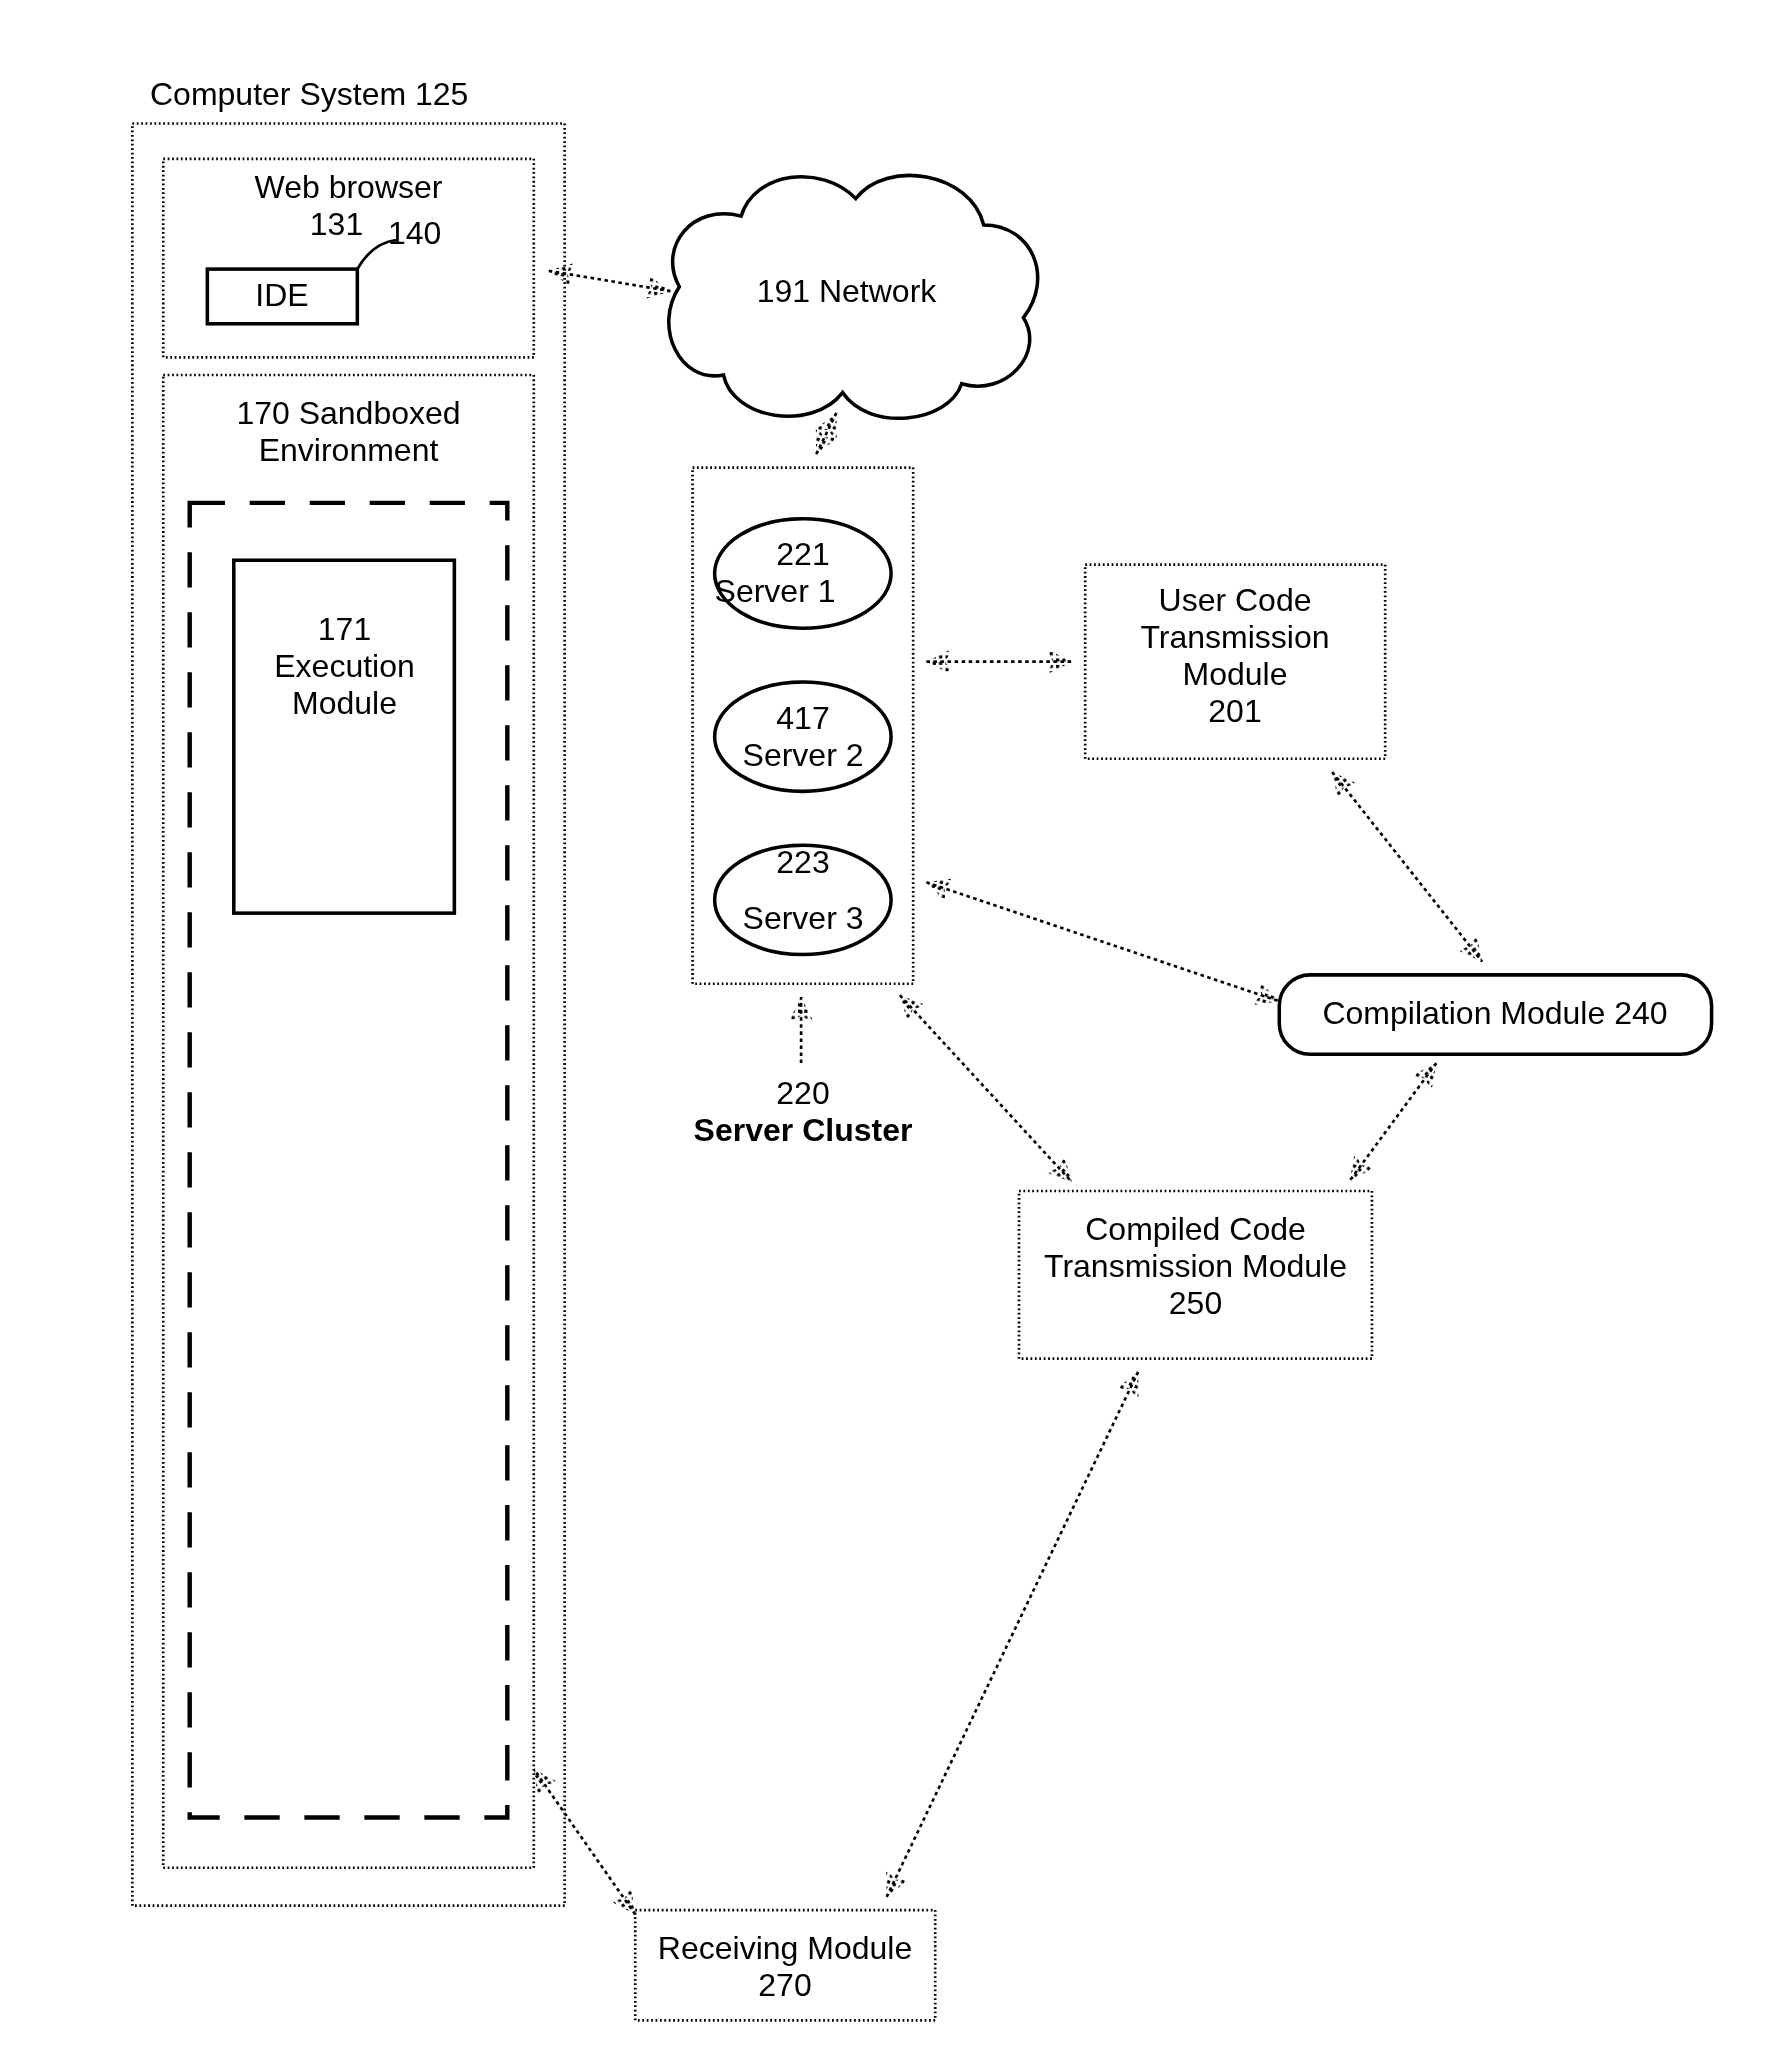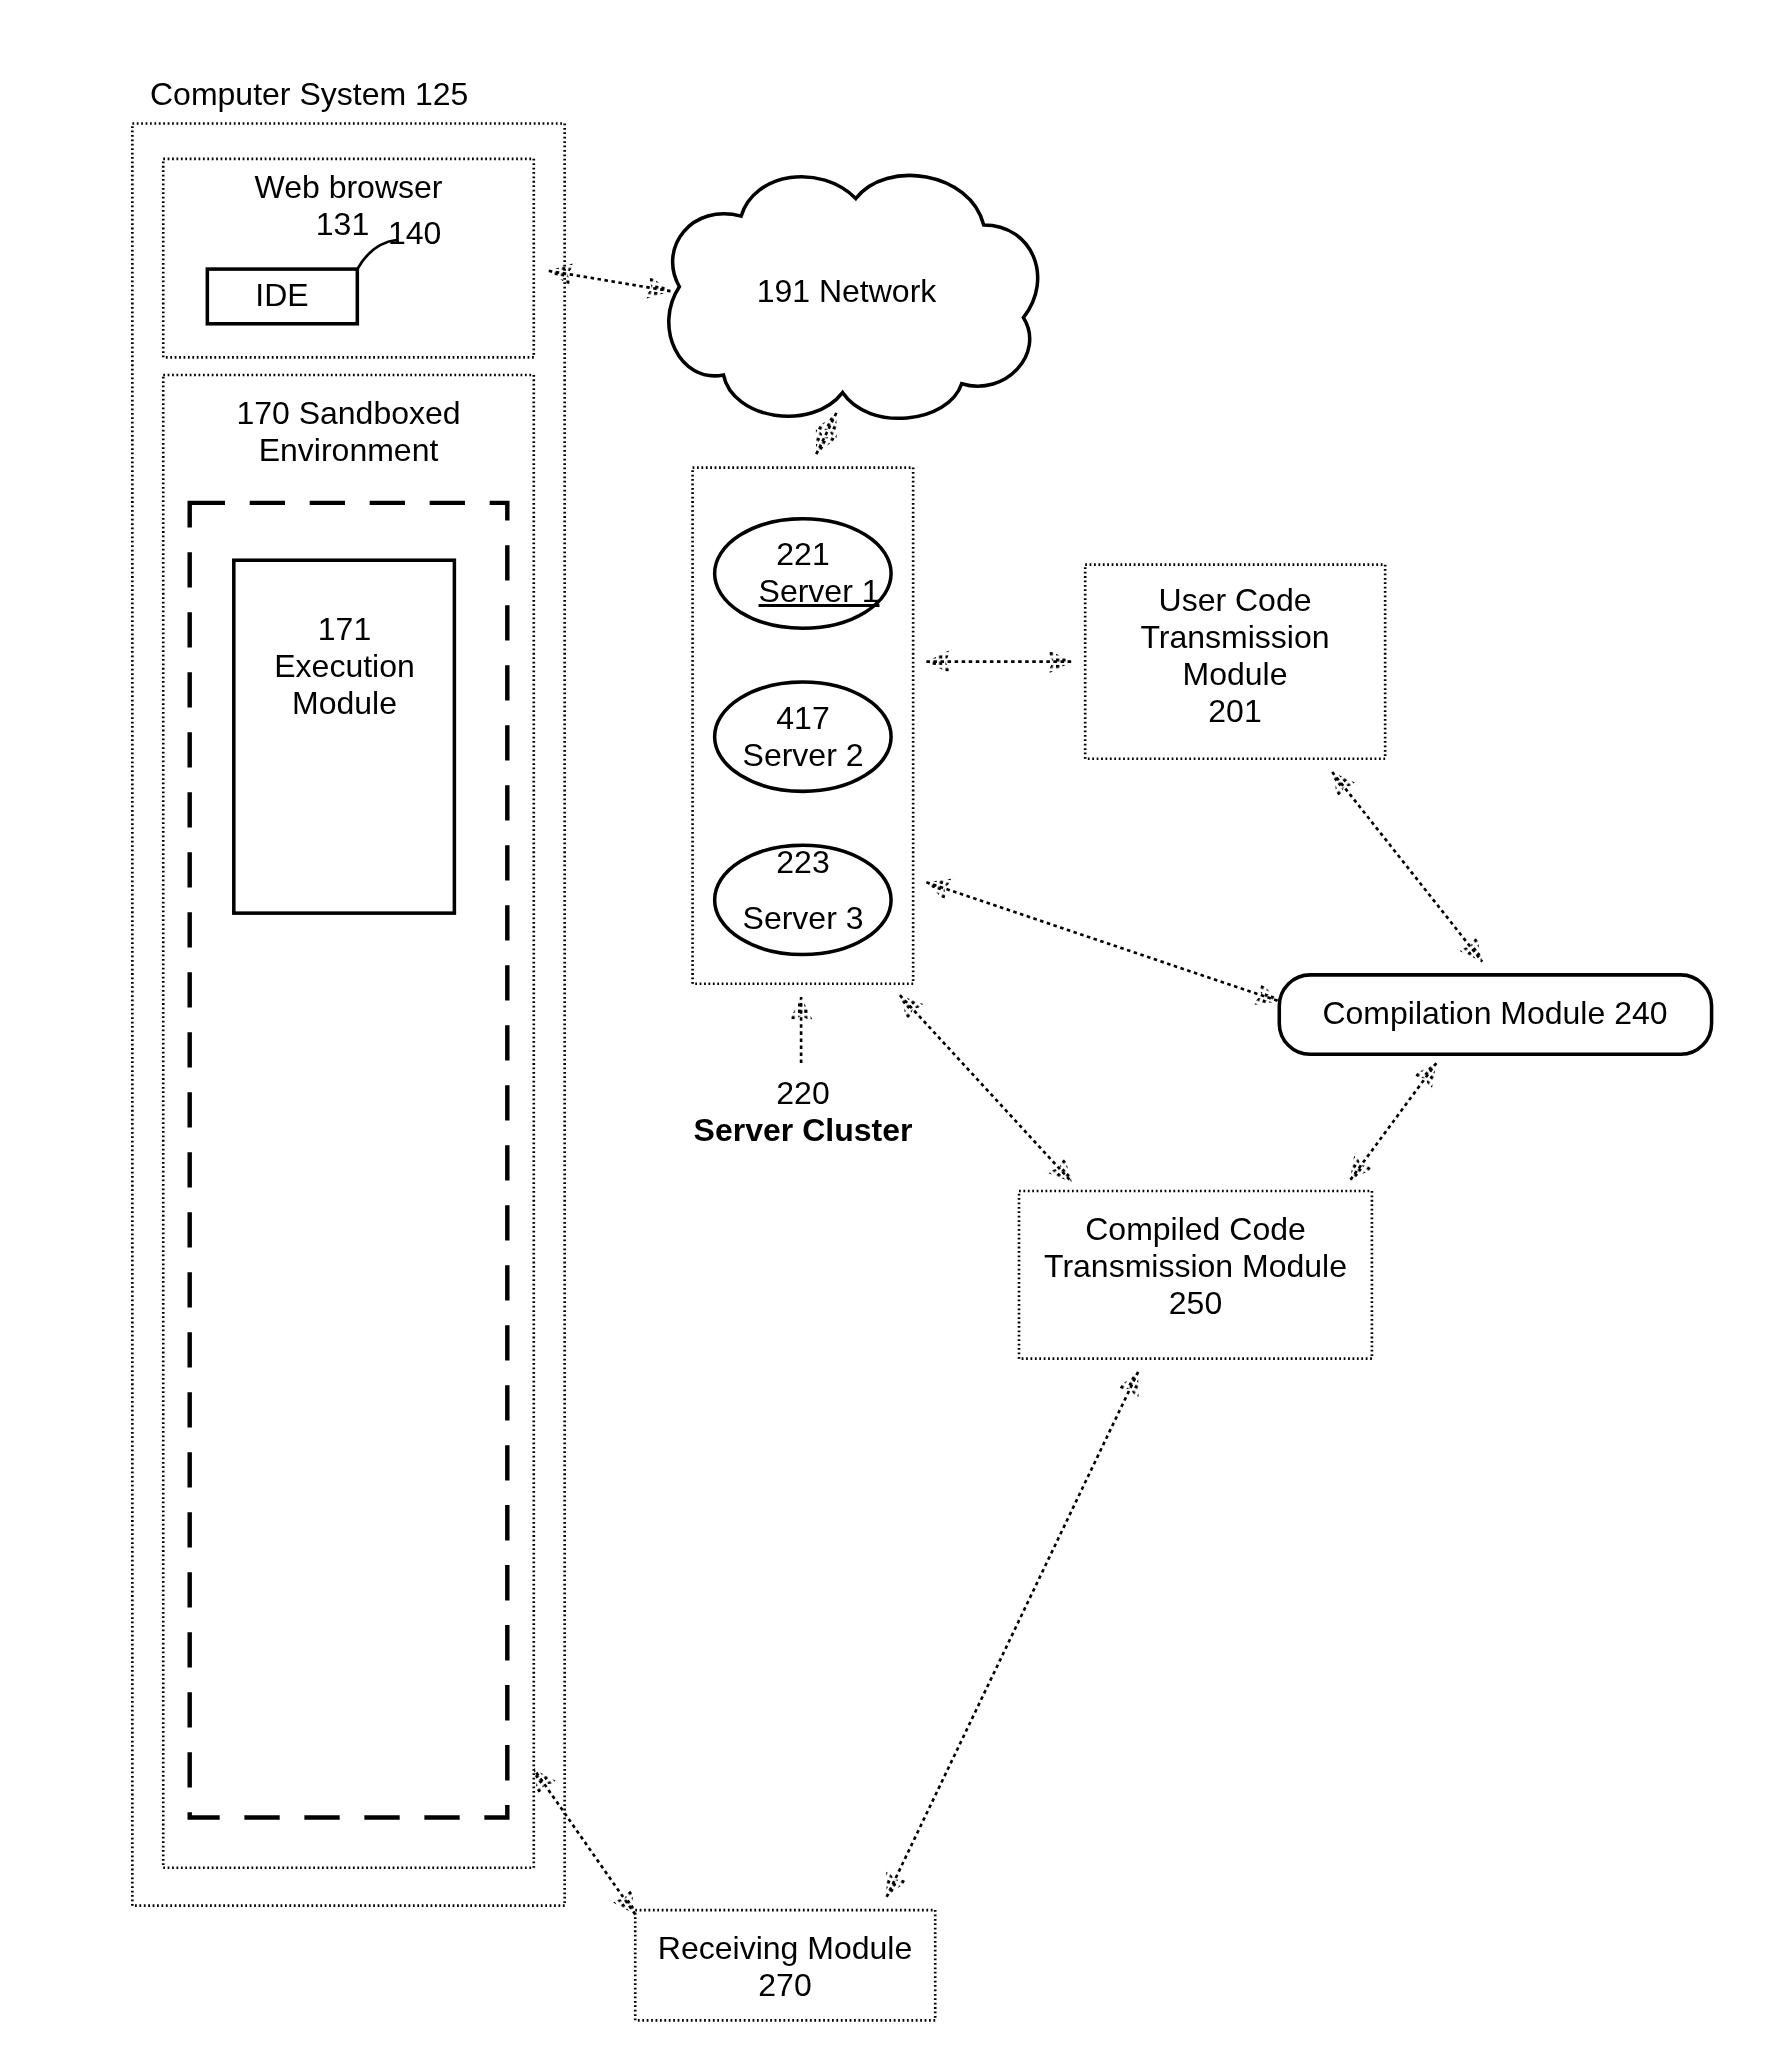--- a/index.html
+++ b/index.html
@@ -75,36 +75,36 @@
   <line x1="1628" y1="1205" x2="1530" y2="1338" stroke="#000" stroke-width="3" stroke-dasharray="4,4" marker-start="url(#arr)" marker-end="url(#arr)"></line>
 
   <line x1="1290" y1="1555" x2="1005" y2="2150" stroke="#000" stroke-width="3" stroke-dasharray="4,4" marker-start="url(#arr)" marker-end="url(#arr)"></line>
 
   <line x1="720" y1="2170" x2="605" y2="2005" stroke="#000" stroke-width="3" stroke-dasharray="4,4" marker-start="url(#arr)" marker-end="url(#arr)"></line>
 </svg>
 
 <div class="label" style="left:150px; top:76px; width:397px; text-align:left;">Computer System 125</div>
 
 <div class="label" style="left:163px; top:169px; width:371px;">Web browser</div>
-<div class="label" style="left:157px; top:206px; width:371px;">131</div>
+<div class="label" style="left:151px; top:206px; width:371px;">131</div>
 
 <div class="label" style="left:207px; top:277px; width:150px;">IDE</div>
 <div class="label" style="left:388px; top:215px; width:79px; text-align:left;">140</div>
 
 <div class="label" style="left:163px; top:395px; width:371px;text-align:center;">170 Sandboxed</div>
 <div class="label" style="left:163px; top:432px; width:371px;">Environment</div>
 
 <div class="label" style="left:234px; top:611px; width:221px;">171</div>
 <div class="label" style="left:234px; top:648px; width:221px;">Execution</div>
 <div class="label" style="left:234px; top:685px; width:221px;">Module</div>
 
 <div class="label" style="left:723px; top:273px; width:247px;">191 Network</div>
 
 <div class="label" style="left:715px; top:536px; width:176px;">221</div>
-<div class="label" style="left:731px; top:573px; width:176px;text-decoration:underline;">Server 1</div>
+<div class="label" style="left:687px; top:573px; width:176px;">Server 1</div>
 <div class="label" style="left:715px; top:700px; width:176px;">417</div>
 <div class="label" style="left:715px; top:737px; width:176px;">Server 2</div>
 <div class="label" style="left:715px; top:844px; width:176px;">223</div>
 <div class="label" style="left:715px; top:900px; width:176px;">Server 3</div>
 
 <div class="label" style="left:706px; top:1075px; width:194px;">220</div>
 <div class="label" style="left:653px; top:1112px; width:300px;font-weight:bold;">Server Cluster</div>
 
 <div class="label" style="left:1085px; top:582px; width:300px;">User Code</div>
 <div class="label" style="left:1085px; top:619px; width:300px;">Transmission</div>

